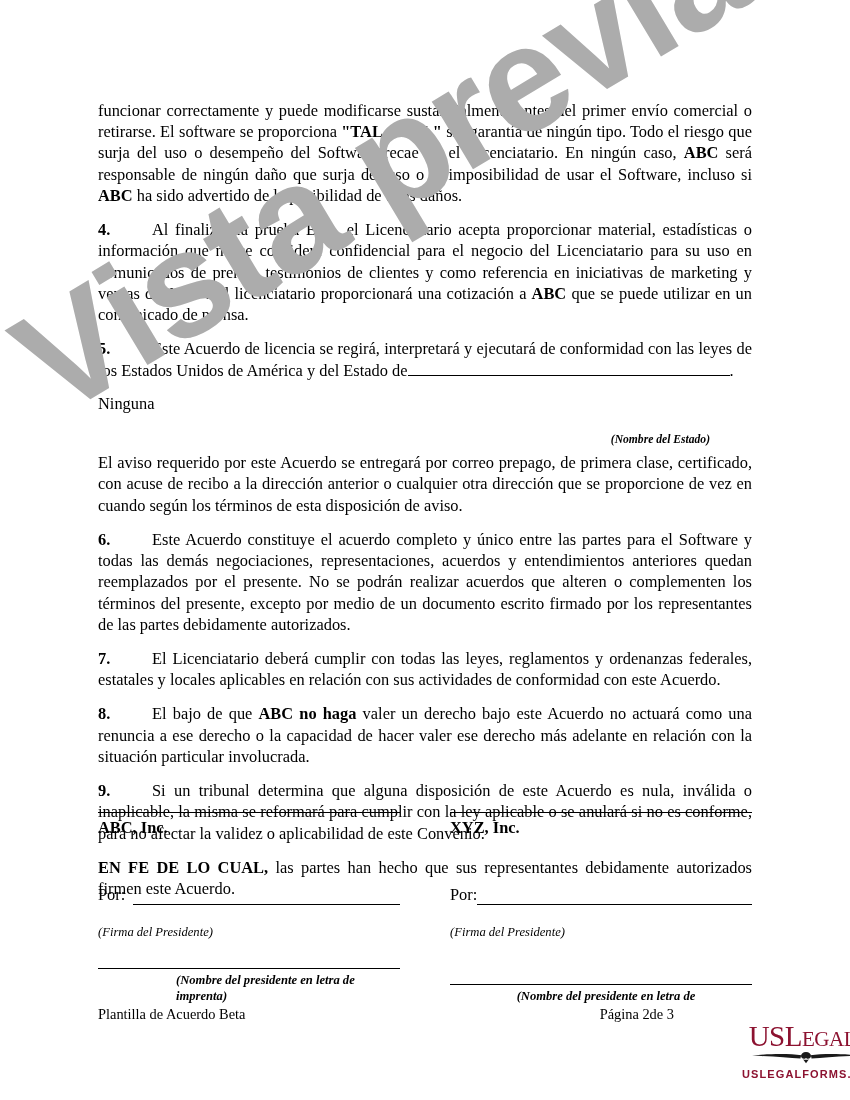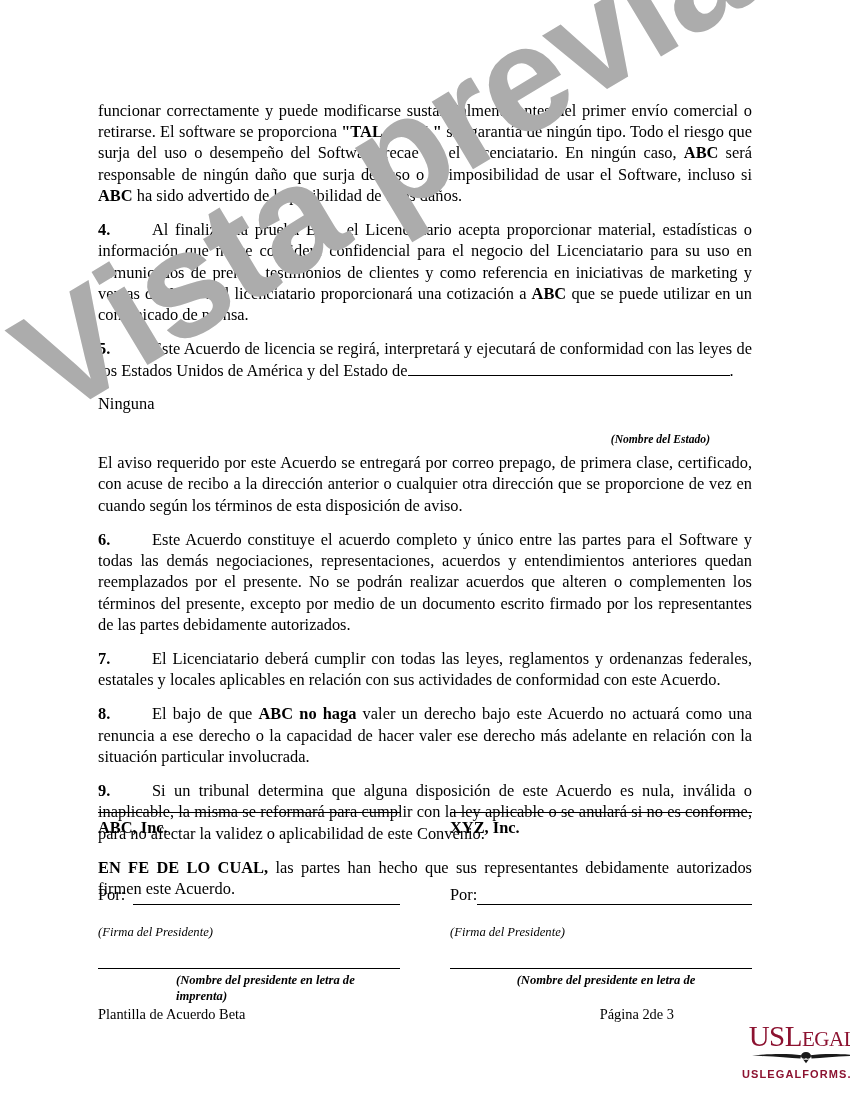--- a/index.html
+++ b/index.html
@@ -128,21 +128,21 @@
   }
   .por-rule.gap { margin-left: 8px; }
   .cap {
     font-style: italic;
     font-weight: normal;
     font-size: 12.6px;
     margin-top: 20px;
     text-align: left;
   }
 
-  .name-row { margin-top: 28px; }
+  .name-row { margin-top: 28px; align-items: flex-end; }
   .name-rule {
     border-bottom: 1.4px solid #000;
     height: 0;
     width: 100%;
   }
   .cap-name {
     font-style: italic;
     font-weight: bold;
     font-size: 12.6px;
     margin-top: 4px;

